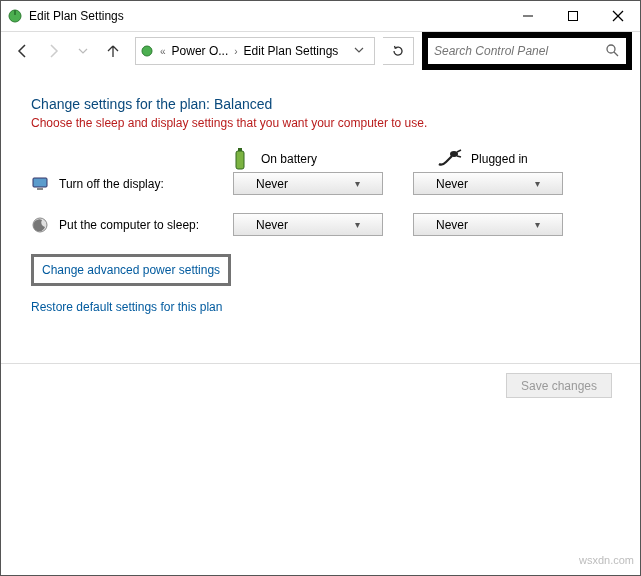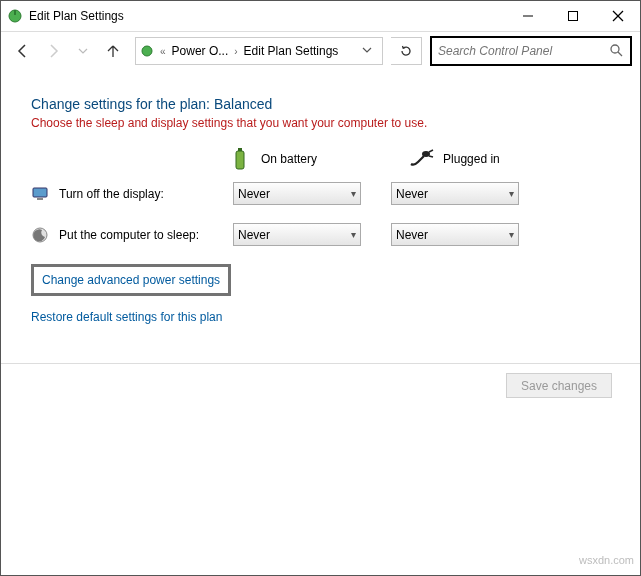--- a/index.html
+++ b/index.html
@@ -92,21 +92,21 @@
   }
   .refresh-btn {
     width: 30px; height: 26px;
     border: 1px solid #ccc;
     border-left: none;
     display: flex; align-items: center; justify-content: center;
   }
   .searchbox {
     width: 198px;
     height: 26px;
-    border: 2px solid #000000;
+    border: 6px solid #000000;
     margin-left: 6px;
     display: flex;
     align-items: center;
   }
   .searchbox input {
     border: none;
     flex: 1;
     font-size: 12px;
     font-style: italic;
     color: #888;
@@ -130,22 +130,21 @@
   }
   .plan-desc {
     font-size: 12px;
     color: #b91c1c;
     margin: 4px 0 16px 0;
   }
   .power-columns {
     display: flex;
     align-items: flex-start;
     margin-left: 196px;
-    gap: 92px;
-    margin-bottom: 10px;
+    gap: 120px;
   }
   .col-head {
     display: flex;
     align-items: center;
     gap: 8px;
     font-size: 12px;
   }
   .col-head .col-icon { width: 26px; height: 26px; }
   .setting-row {
     display: flex;
@@ -157,28 +156,28 @@
     display: flex;
     align-items: center;
     gap: 10px;
     width: 190px;
     font-size: 12px;
   }
   .setting-icon {
     width: 18px; height: 18px;
   }
   .dropdown {
-    width: 128px;
+    width: 150px;
     height: 23px;
     border: 1px solid #aaa;
     background: #eee;
     background: linear-gradient(#fdfdfd,#e5e5e5);
     display: flex;
     align-items: center;
-    padding: 0 4px;
+    padding: 0 22px;
     font-size: 12px;
     margin-right: 18px;
     box-sizing: border-box;
     position: relative;
   }
   .dropdown .dd-caret {
     margin-left: auto;
     font-size: 10px;
     color: #555;
   }

